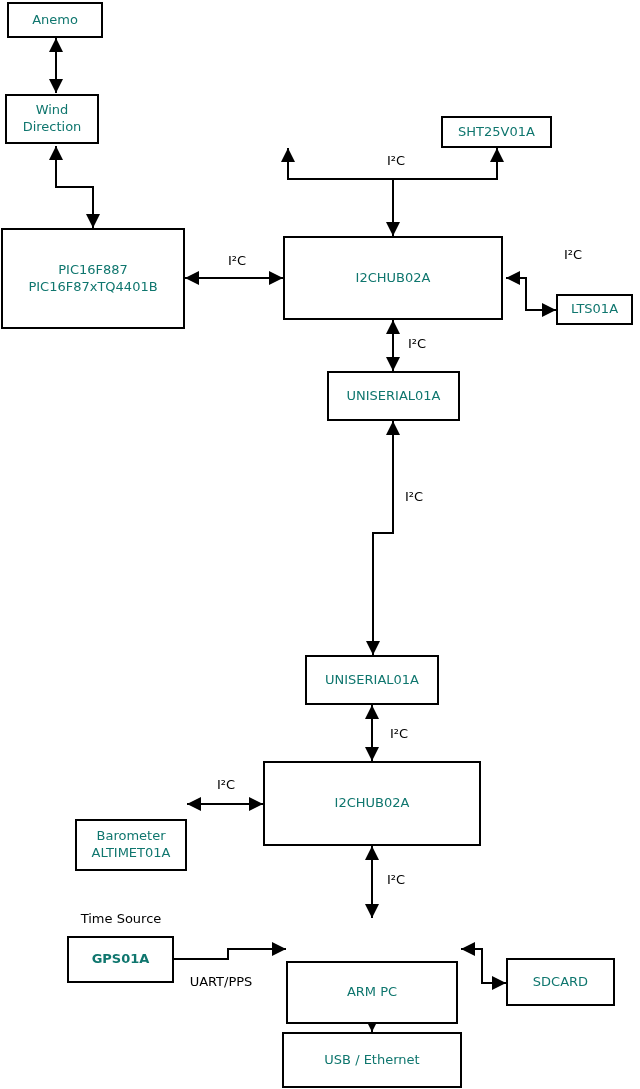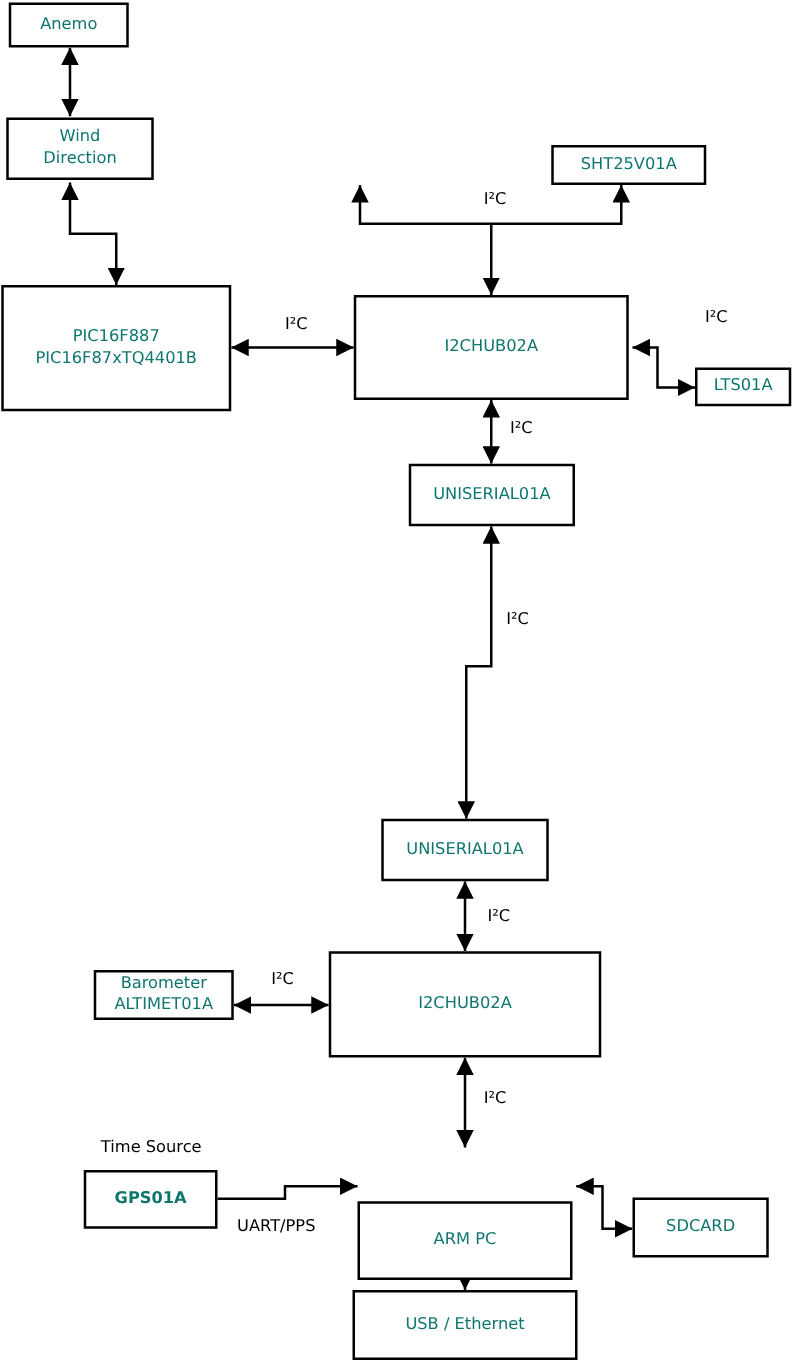--- a/index.html
+++ b/index.html
@@ -72,32 +72,32 @@
       <path d="M173,959 H228 V949 H286" marker-end="url(#arrow)"></path>
       <path d="M461,949 H482 V983 H506" marker-start="url(#arrow)" marker-end="url(#arrow)"></path>
       <path d="M372,981 V1032" marker-start="url(#arrow)" marker-end="url(#arrow)"></path>
     </g>
   </svg>
 
   <div class="node" style="left:7px; top:2px; width:96px; height:36px;">
     <span class="node-label">Anemo</span>
   </div>
 
-  <div class="node" style="left:5px; top:94px; width:118px; height:50px;">
+  <div class="node" style="left:5px; top:94px; width:94px; height:50px;">
     <span class="node-label">Wind
 Direction</span>
   </div>
 
   <div class="node" style="left:1px; top:228px; width:184px; height:101px;">
     <span class="node-label">PIC16F887
 PIC16F87xTQ4401B</span>
   </div>
 
 
-  <div class="node" style="left:441px; top:116px; width:124px; height:32px;">
+  <div class="node" style="left:441px; top:116px; width:111px; height:32px;">
     <span class="node-label">SHT25V01A</span>
   </div>
 
   <div class="node" style="left:283px; top:236px; width:220px; height:84px;">
     <span class="node-label">I2CHUB02A</span>
   </div>
 
   <div class="node" style="left:556px; top:294px; width:77px; height:31px;">
     <span class="node-label">LTS01A</span>
   </div>
@@ -107,21 +107,21 @@
   </div>
 
   <div class="node" style="left:305px; top:655px; width:134px; height:50px;">
     <span class="node-label">UNISERIAL01A</span>
   </div>
 
   <div class="node" style="left:263px; top:761px; width:218px; height:85px;">
     <span class="node-label">I2CHUB02A</span>
   </div>
 
-  <div class="node" style="left:75px; top:776px; width:112px; height:40px;">
+  <div class="node" style="left:75px; top:819px; width:112px; height:52px;">
     <span class="node-label">Barometer
 ALTIMET01A</span>
   </div>
 
   <div class="node" style="left:67px; top:936px; width:107px; height:47px;font-weight:bold;">
     <span class="node-label">GPS01A</span>
   </div>
 
   <div class="node" style="left:286px; top:918px; width:172px; height:63px;margin-top:43px;">
     <span class="node-label">ARM PC</span>

